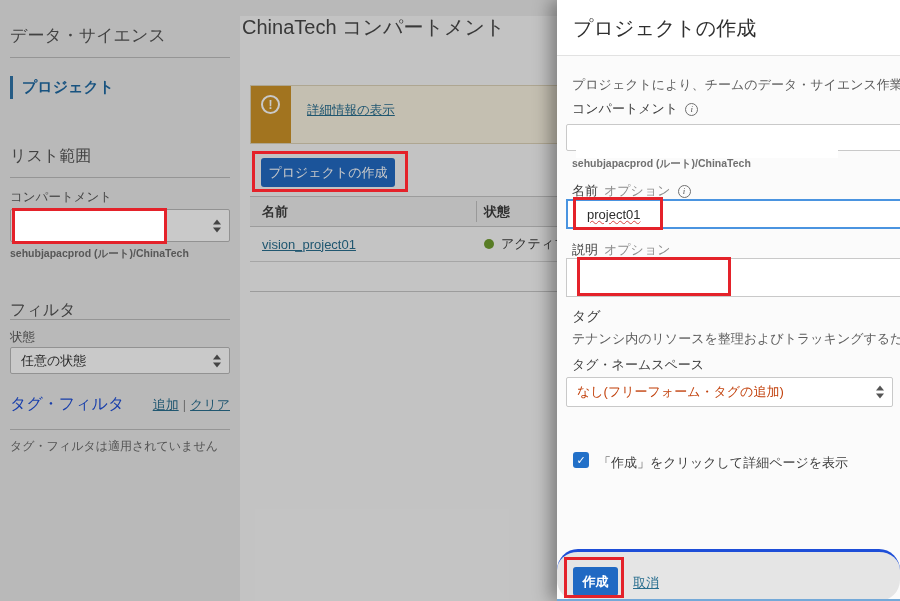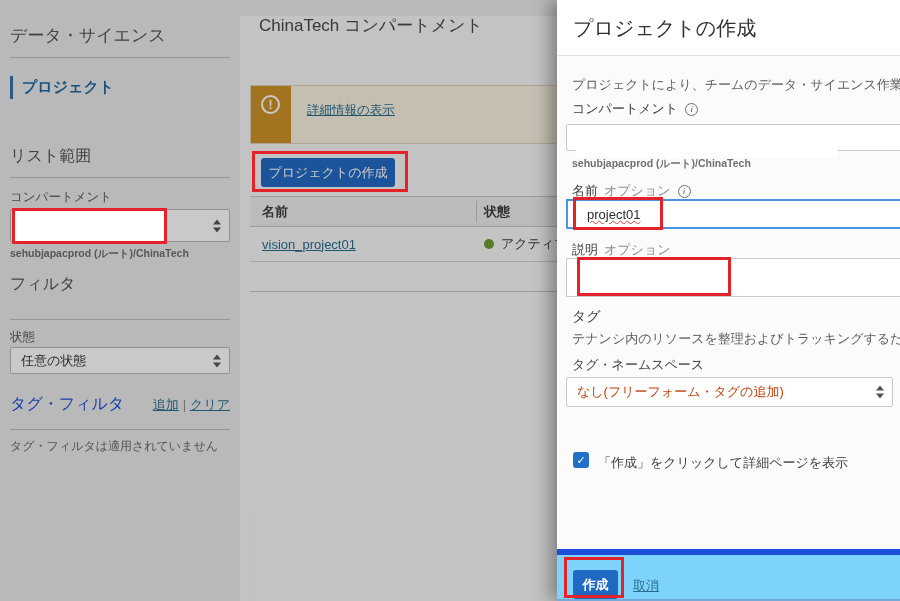--- a/index.html
+++ b/index.html
@@ -26,21 +26,21 @@
   .chev i.dn{border-top:5px solid #555;}
   .sb-helper{position:absolute;left:10px;top:247px;font-size:10.5px;font-weight:bold;color:#6e6e6e;}
   .tagf-row{position:absolute;left:10px;top:394px;width:220px;display:flex;align-items:baseline;justify-content:space-between;}
   .tagf-row .h{font-size:16px;color:#1d4ed8;}
   .tagf-links{font-size:13px;}
   a.lnk{color:#276d8e;text-decoration:underline;cursor:pointer;}
   .sep{color:#8a8a8a;margin:0 4px;text-decoration:none;}
   .sb-empty{position:absolute;left:10px;top:438px;font-size:12px;color:#696969;}
 
   
-  .pg-title{position:absolute;left:259px;top:14px;font-size:17px;color:#474747;white-space:nowrap;}
+  .pg-title{position:absolute;left:242px;top:14px;font-size:20px;color:#474747;white-space:nowrap;}
   .banner{position:absolute;left:250px;top:85px;width:632px;height:59px;background:#f9f2e1;border:1px solid #ddd3b8;display:flex;}
   .banner-stripe{width:40px;background:#cd9226;position:relative;flex:none;}
   .warn-ic{position:absolute;left:10px;top:9px;width:19px;height:19px;border:2px solid #fff;border-radius:50%;
            color:#fff;font-size:12px;font-weight:bold;display:flex;align-items:center;justify-content:center;}
   .banner-body{padding:10px 0 0 16px;}
   .banner-title{font-size:13.5px;color:#4f4f4f;}
   .banner-link{font-size:12.5px;margin-top:6px;}
   .btn{background:#2069c3;color:#fff;border:none;border-radius:3px;font-size:13px;
        display:flex;align-items:center;justify-content:center;cursor:pointer;font-family:inherit;}
   .create-btn{position:absolute;left:261px;top:158px;width:134px;height:29px;}
@@ -75,21 +75,21 @@
   .redact-white{position:absolute;background:#fff;z-index:5;}
   .p-helper{position:absolute;left:15px;top:157px;font-size:10.5px;font-weight:bold;color:#707070;white-space:nowrap;}
   .name-input{position:absolute;left:9px;top:199px;width:360px;height:30px;background:#fff;border:2px solid #4a94e0;
               display:flex;align-items:center;padding-left:19px;font-size:13px;color:#2b2b2b;}
   .name-input span{text-decoration:underline;text-decoration-style:wavy;text-decoration-color:#d64541;text-decoration-thickness:1px;}
   .desc-input{position:absolute;left:9px;top:258px;width:360px;height:39px;background:#fff;border:1px solid #c9c9c9;}
   .p-h3{position:absolute;left:15px;top:308px;font-size:14px;color:#3d3d3d;}
   .checkbox{position:absolute;left:16px;top:452px;width:16px;height:16px;background:#2270c8;border-radius:3px;
             color:#fff;font-size:11px;display:flex;align-items:center;justify-content:center;}
   .check-label{position:absolute;left:41px;top:454px;font-size:13px;color:#3d3d3d;white-space:nowrap;}
-  .panel-footer{position:absolute;left:0;right:0;top:549px;bottom:0;background:#7dd3fc;border-top:6px solid #1d4ed8;}
+  .panel-footer{position:absolute;left:0;right:0;top:549px;bottom:0;background:#e5e5e5;border-top:3px solid #1d4ed8;border-radius:21px;}
   .p-create{position:absolute;left:16px;top:15px;width:45px;height:29px;font-weight:bold;}
   .p-cancel{position:absolute;left:76px;top:22px;font-size:13px;}
   .panel-bottomline{position:absolute;left:0;right:0;bottom:0;height:2px;background:#74a9d8;}
 
   
   .anno{position:absolute;border:3px solid #e4222a;z-index:40;}
 </style>
 </head>
 <body>
 
@@ -107,21 +107,21 @@
     <div class="sb-label" style="top:189px;">コンパートメント</div>
     <div class="selectbox" style="left:10px;top:209px;width:220px;height:33px;">
       <span></span>
       <span class="chev">
           <i class="up"></i>
           <i class="dn"></i>
         </span>
     </div>
     <div class="sb-helper">sehubjapacprod (ルート)/ChinaTech</div>
 
-    <div class="sb-h2" style="top:274px;">フィルタ</div>
+    <div class="sb-h2" style="top:300px;">フィルタ</div>
     <div class="sb-div" style="top:319px;"></div>
     <div class="sb-label" style="top:329px;">状態</div>
     <div class="selectbox" style="left:10px;top:347px;width:220px;height:27px;">
       <span>任意の状態</span>
       <span class="chev">
           <i class="up"></i>
           <i class="dn"></i>
         </span>
     </div>
 

